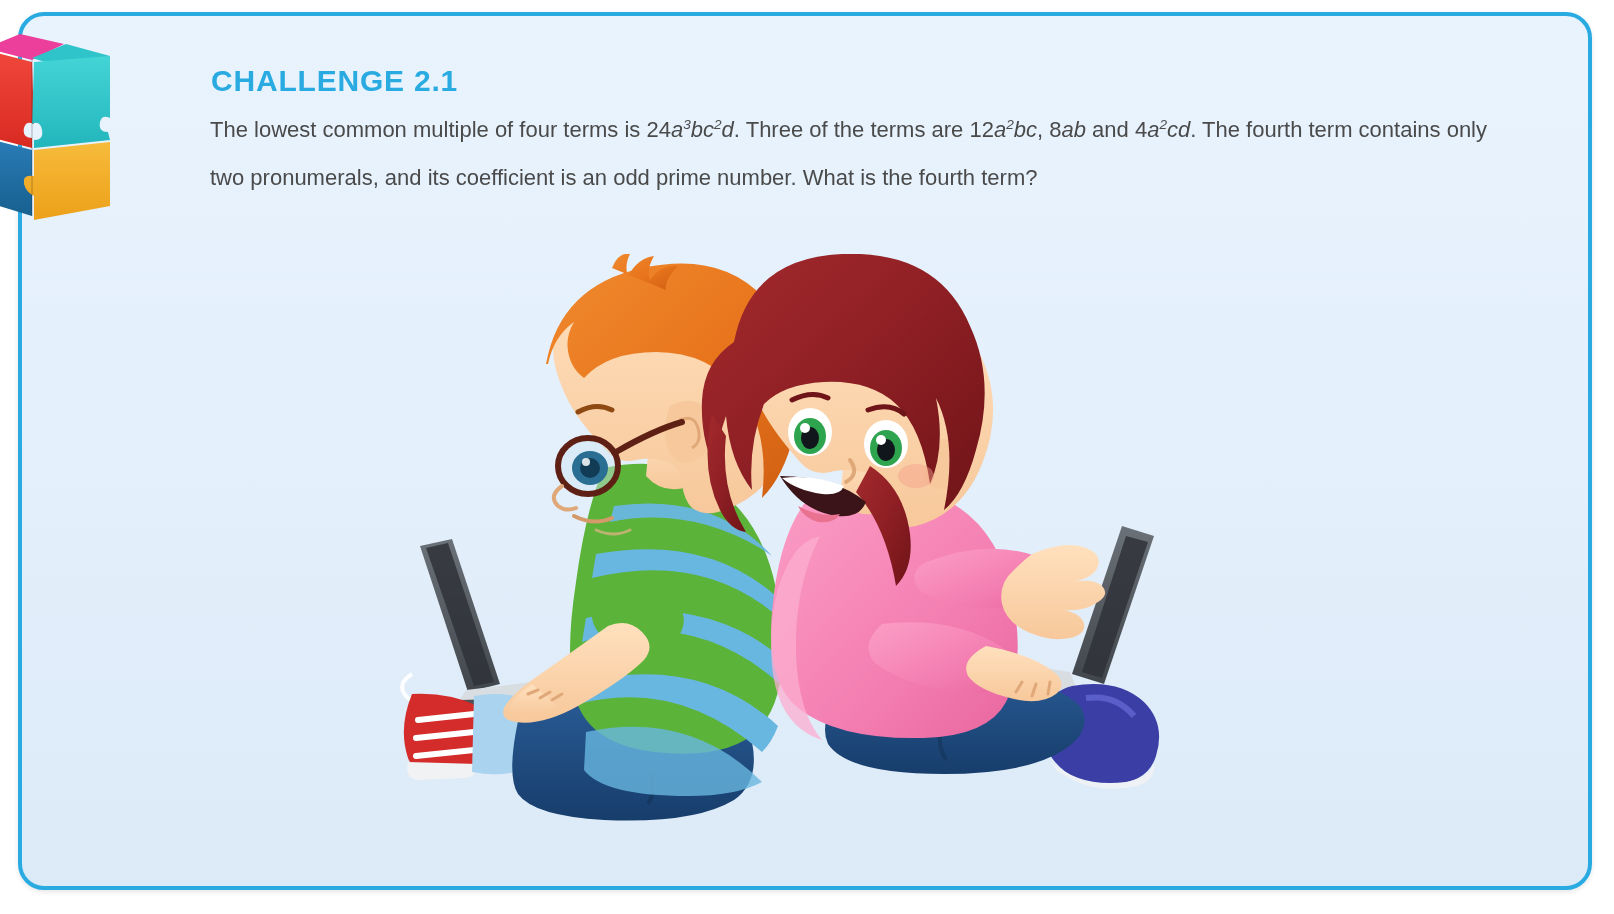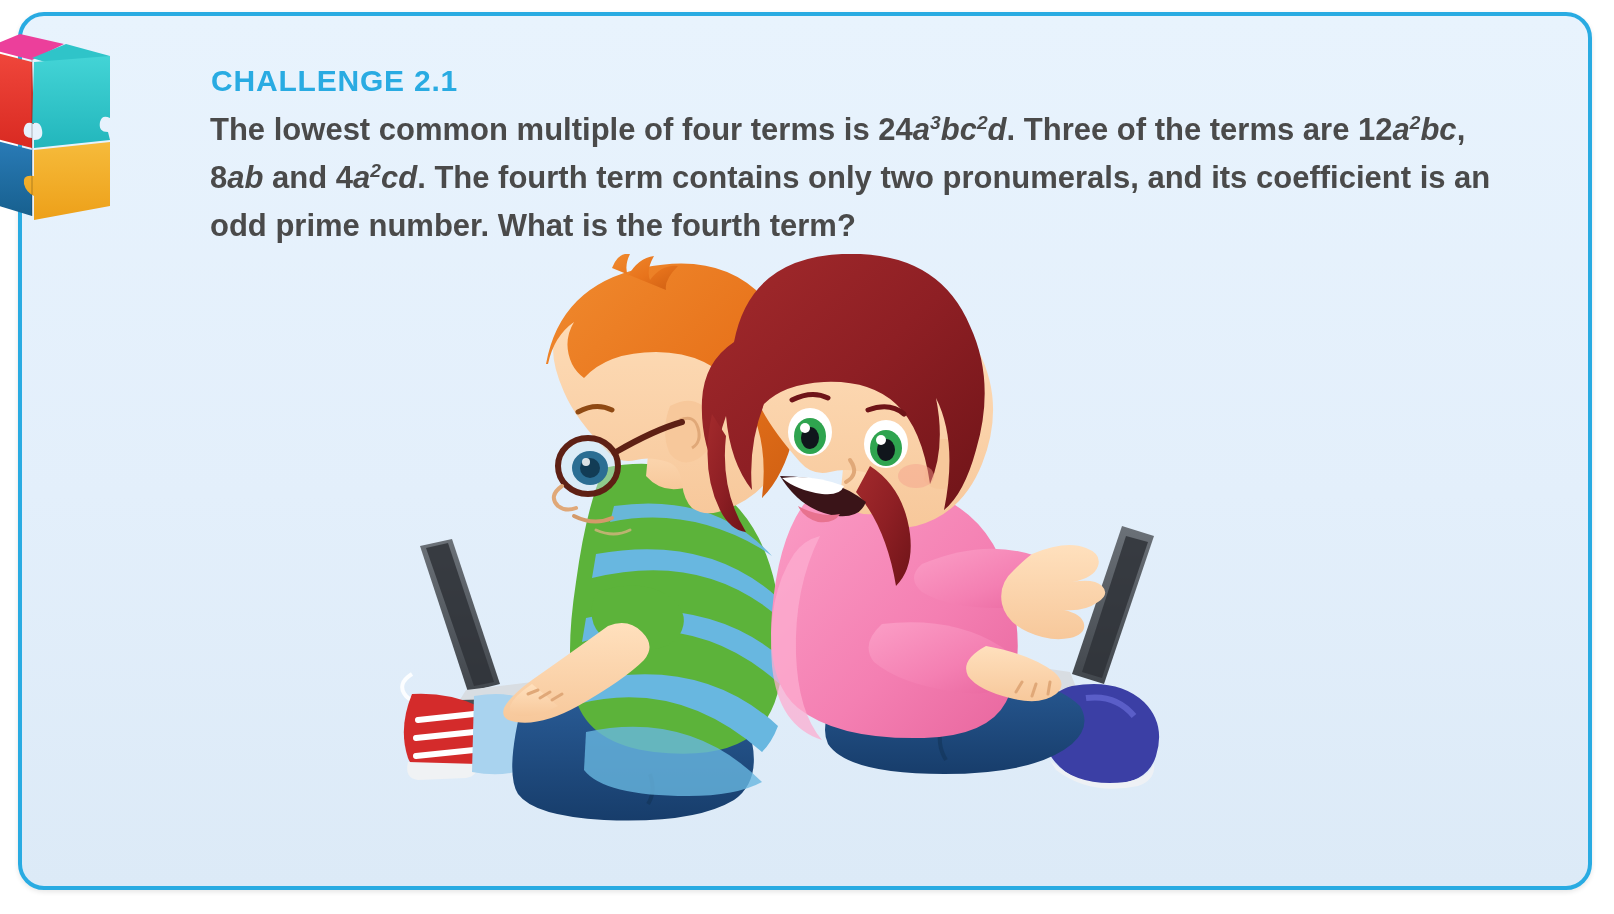--- a/index.html
+++ b/index.html
@@ -59,25 +59,24 @@
     z-index: 12;
     white-space: nowrap;
   }
 
   
   .body-text {
     position: absolute;
     left: 188px;
     top: 90px;
     width: 1290px;
-    font-size: 31px;
+    font-size: 22px;
     line-height: 48px;
     color: #4a4a4a;
     z-index: 12;
-    font-weight: bold;
   }
   .body-text .math {
     font-style: italic;
   }
   .body-text sup {
     font-size: 0.62em;
     vertical-align: super;
     line-height: 0;
     font-style: italic;
   }

